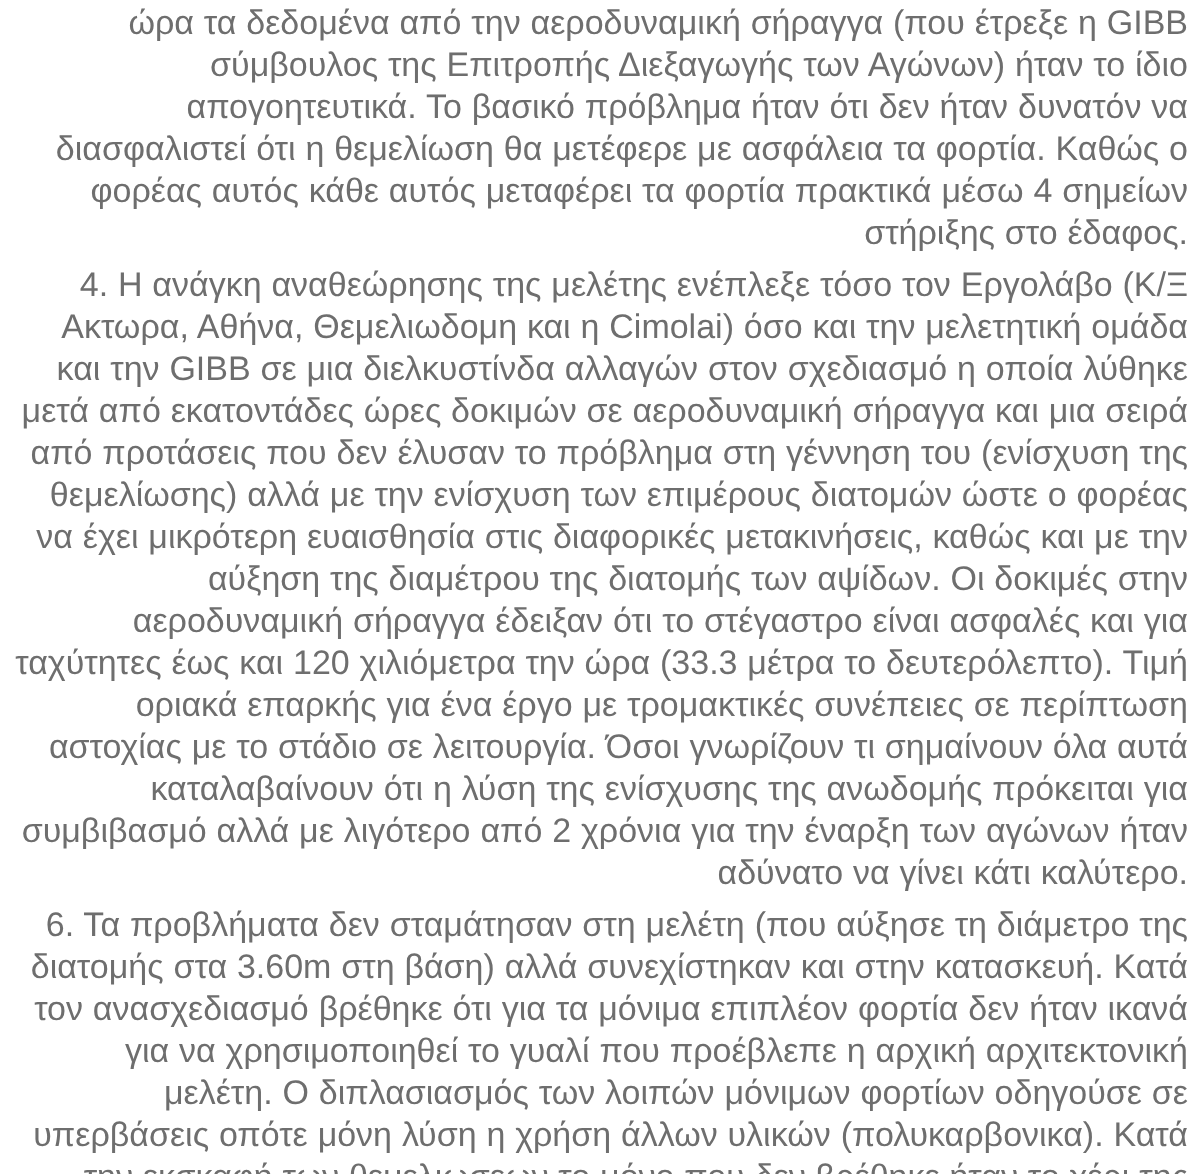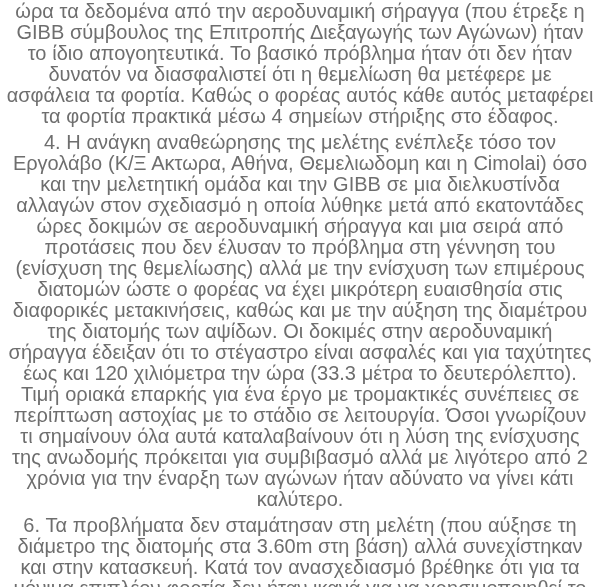--- a/index.html
+++ b/index.html
@@ -15,24 +15,24 @@
   .page {
     box-sizing: border-box;
     width: 600px;
     height: 587px;
     padding: 1px 6px 0 6px;
     background: #ffffff;
   }
   .para {
     margin: 0 0 5px 0;
     font-family: "Liberation Sans", "DejaVu Sans", sans-serif;
-    font-size: 20px;
+    font-size: 17px;
     line-height: 21px;
     color: #6e6e6e;
-    text-align: center;
+    text-align: right;
     word-spacing: 0.2px;
   }
 </style>
 </head>
 <body>
 
 <div class="page">
   <p class="para">ώρα τα δεδομένα από την αεροδυναμική σήραγγα (που έτρεξε η GIBB σύμβουλος της Επιτροπής Διεξαγωγής των Αγώνων) ήταν το ίδιο απογοητευτικά. Το βασικό πρόβλημα ήταν ότι δεν ήταν δυνατόν να διασφαλιστεί ότι η θεμελίωση θα μετέφερε με ασφάλεια τα φορτία. Καθώς ο φορέας αυτός κάθε αυτός μεταφέρει τα φορτία πρακτικά μέσω 4 σημείων στήριξης στο έδαφος.</p>
   <p class="para">4. Η ανάγκη αναθεώρησης της μελέτης ενέπλεξε τόσο τον Εργολάβο (Κ/Ξ Ακτωρα, Αθήνα, Θεμελιωδομη και η Cimolai) όσο και την μελετητική ομάδα και την GIBB σε μια διελκυστίνδα αλλαγών στον σχεδιασμό η οποία λύθηκε μετά από εκατοντάδες ώρες δοκιμών σε αεροδυναμική σήραγγα και μια σειρά από προτάσεις που δεν έλυσαν το πρόβλημα στη γέννηση του (ενίσχυση της θεμελίωσης) αλλά με την ενίσχυση των επιμέρους διατομών ώστε ο φορέας να έχει μικρότερη ευαισθησία στις διαφορικές μετακινήσεις, καθώς και με την αύξηση της διαμέτρου της διατομής των αψίδων. Οι δοκιμές στην αεροδυναμική σήραγγα έδειξαν ότι το στέγαστρο είναι ασφαλές και για ταχύτητες έως και 120 χιλιόμετρα την ώρα (33.3 μέτρα το δευτερόλεπτο). Τιμή οριακά επαρκής για ένα έργο με τρομακτικές συνέπειες σε περίπτωση αστοχίας με το στάδιο σε λειτουργία. Όσοι γνωρίζουν τι σημαίνουν όλα αυτά καταλαβαίνουν ότι η λύση της ενίσχυσης της ανωδομής πρόκειται για συμβιβασμό αλλά με λιγότερο από 2 χρόνια για την έναρξη των αγώνων ήταν αδύνατο να γίνει κάτι καλύτερο.</p>
   <p class="para">6. Τα προβλήματα δεν σταμάτησαν στη μελέτη (που αύξησε τη διάμετρο της διατομής στα 3.60m στη βάση) αλλά συνεχίστηκαν και στην κατασκευή. Κατά τον ανασχεδιασμό βρέθηκε ότι για τα μόνιμα επιπλέον φορτία δεν ήταν ικανά για να χρησιμοποιηθεί το γυαλί που προέβλεπε η αρχική αρχιτεκτονική μελέτη. Ο διπλασιασμός των λοιπών μόνιμων φορτίων οδηγούσε σε υπερβάσεις οπότε μόνη λύση η χρήση άλλων υλικών (πολυκαρβονικα). Κατά την εκσκαφή των θεμελιωσεων το μόνο που δεν βρέθηκε ήταν το χέρι της Αφροδίτης (άργιλος, λιγνίτης, τούνελ από παλαιά ορυχεία, άμμος, άμμος με άργιλο) το οποίο αύξησε κατακόρυφα το κόστος καθώς χρειάστηκε να κατασκευαστούν</p>

